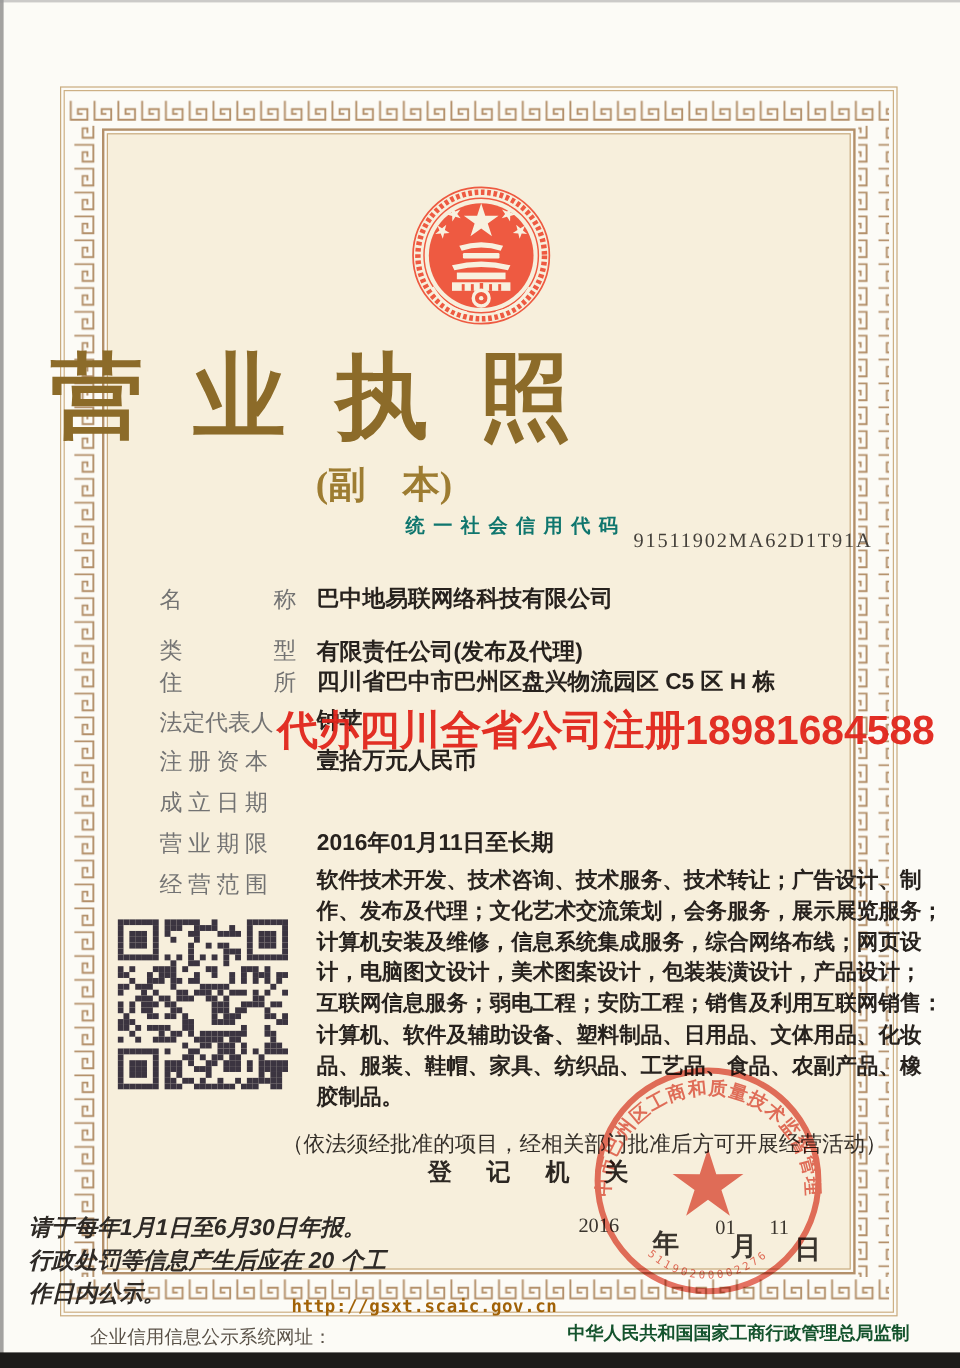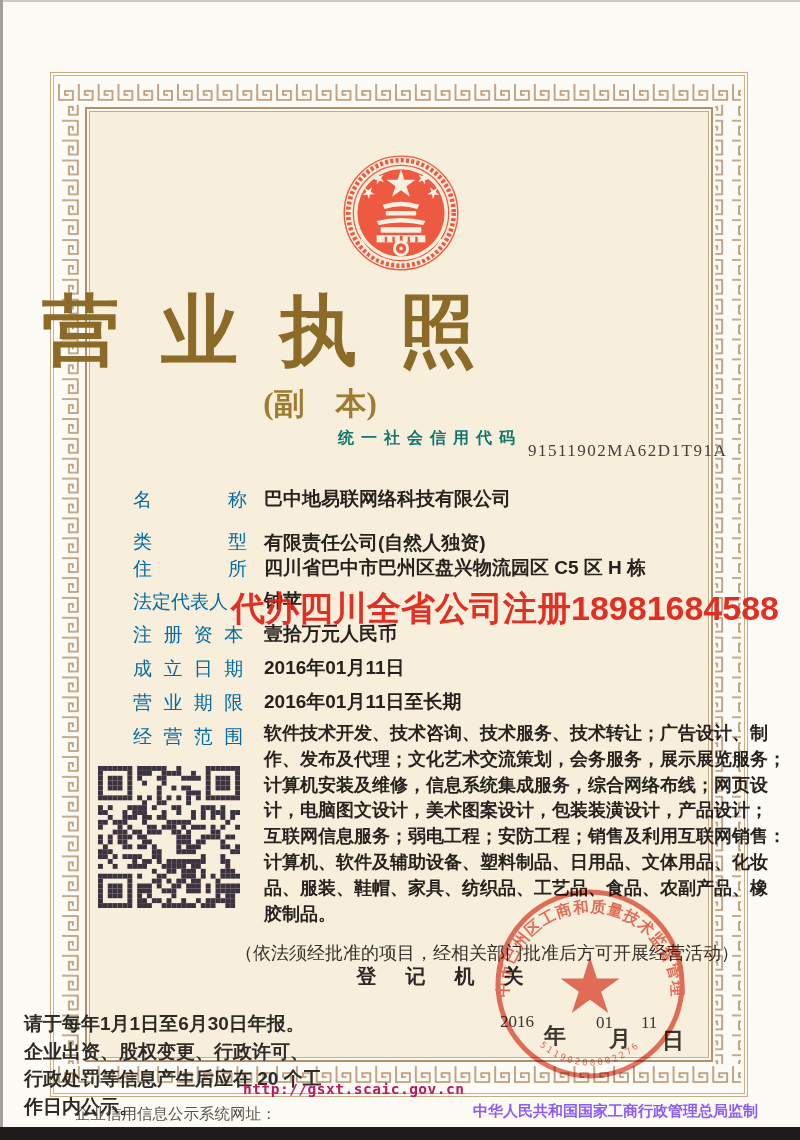--- a/index.html
+++ b/index.html
@@ -21,49 +21,49 @@
          font-family:"Liberation Serif",serif;font-weight:bold;font-size:77px;line-height:80px;
          color:#8c6b29;letter-spacing:42px;text-indent:42px;}
   .subtitle{position:absolute;left:0;top:383px;width:640px;text-align:center;z-index:2;
          font-family:"Liberation Serif",serif;font-weight:bold;font-size:31px;color:#9d7c31;
          white-space:pre;}
   .credit-label{position:absolute;left:338px;top:428px;z-index:2;font-family:"Liberation Serif",serif;
          font-size:16px;letter-spacing:7px;color:#0f766e;font-weight:bold;}
   .credit-code{position:absolute;left:528px;top:441px;z-index:2;font-family:"Liberation Serif",serif;
          font-size:17px;letter-spacing:1.5px;color:#44403a;}
   
-  .field-label{position:absolute;left:133px;z-index:2;font-family:Liberation Mono, monospace;
-         font-size:19px;color:#0369a1;white-space:pre;}
+  .field-label{position:absolute;left:133px;z-index:2;font-family:Liberation Serif, serif;
+         font-size:19px;color:#737373;white-space:pre;}
   .field-value{position:absolute;left:264px;z-index:2;font-weight:bold;font-size:19px;color:#27221e;white-space:pre;}
   .scope-lines{position:absolute;left:264px;top:721px;width:430px;z-index:2;}
   .scope-line{font-weight:bold;font-size:18px;line-height:25.8px;color:#27221e;white-space:nowrap;}
   
   .qr{position:absolute;left:98px;top:766px;width:142px;height:142px;z-index:2;}
   
   .watermark{position:absolute;left:231px;top:586px;z-index:6;font-size:34px;font-weight:600;
          color:#e1251b;white-space:nowrap;letter-spacing:0px;opacity:.95;text-align:center;}
   
   .approval-note{position:absolute;left:235px;top:941px;width:480px;text-align:center;z-index:2;
          font-family:"Liberation Serif",serif;font-size:18px;color:#332e28;white-space:nowrap;}
   .reg-authority{position:absolute;left:240px;top:963px;width:400px;text-align:center;z-index:2;
          font-family:"Liberation Serif",serif;font-weight:bold;font-size:20px;letter-spacing:12px;
          text-indent:12px;color:#2c2username7;color:#2c2722;}
   .date-part{position:absolute;z-index:2;font-family:"Liberation Serif",serif;color:#3a352e;}
   .d-num{font-size:17px;}
   .d-unit{font-size:22px;font-weight:bold;}
   .seal{position:absolute;left:492px;top:886px;width:196px;height:196px;z-index:5;
         mix-blend-mode:multiply;opacity:.88;pointer-events:none;}
-  .notice{position:absolute;left:24px;top:1010px;width:370px;z-index:4;}
+  .notice{position:absolute;left:24px;top:1010px;width:370px;z-index:4;font-style:italic;}
   .notice-line{font-weight:bold;font-size:19px;line-height:27.5px;color:#2e2a26;white-space:nowrap;}
   .url{position:absolute;left:243px;top:1081px;z-index:4;font-family:"DejaVu Sans Mono",monospace;
-       font-weight:bold;font-size:14.5px;letter-spacing:.5px;color:#be185d;}
+       font-weight:bold;font-size:14.5px;letter-spacing:.5px;color:#a16207;}
   .footer-left{position:absolute;left:75px;top:1104px;z-index:2;font-family:"Liberation Serif",serif;
        font-size:15.5px;color:#5a5248;}
   .footer-right{position:absolute;right:42px;top:1102px;z-index:2;font-family:"Liberation Serif",serif;
-       font-weight:bold;font-size:15px;color:#8b5cf6;}
+       font-weight:bold;font-size:15px;color:#14532d;}
 </style>
 </head>
 <body>
 
 <div class="page">
 
   <div class="frame1">
     <div class="frame2">
       <svg class="band-svg" width="690" height="1017" viewBox="0 0 690 1017" preserveAspectRatio="none">
         <defs>
@@ -116,33 +116,32 @@
 
   <div class="title">营业执照</div>
   <div class="subtitle">(副　本)</div>
   <div class="credit-label">统一社会信用代码</div>
   <div class="credit-code">91511902MA62D1T91A</div>
 
   <div class="field-label" style="top:487px">名　　　　称</div>
   <div class="field-value" style="top:486px">巴中地易联网络科技有限公司</div>
 
   <div class="field-label" style="top:529px">类　　　　型</div>
-  <div class="field-value" style="top:530px">有限责任公司(自然人独资)</div>
+  <div class="field-value" style="top:530px">有限责任公司(发布及代理)</div>
 
   <div class="field-label" style="top:556px">住　　　　所</div>
   <div class="field-value" style="top:555px">四川省巴中市巴州区盘兴物流园区 C5 区 H 栋</div>
 
   <div class="field-label" style="top:589px">法定代表人</div>
   <div class="field-value" style="top:588px">钟苹</div>
 
   <div class="field-label" style="top:622px">注 册 资 本</div>
   <div class="field-value" style="top:621px">壹拾万元人民币</div>
 
   <div class="field-label" style="top:656px">成 立 日 期</div>
-  <div class="field-value" style="top:655px">2016年01月11日</div>
 
   <div class="field-label" style="top:690px">营 业 期 限</div>
   <div class="field-value" style="top:689px">2016年01月11日至长期</div>
 
   <div class="field-label" style="top:724px">经 营 范 围</div>
   <div class="scope-lines">
     <div class="scope-line">软件技术开发、技术咨询、技术服务、技术转让；广告设计、制</div>
     <div class="scope-line">作、发布及代理；文化艺术交流策划，会务服务，展示展览服务；</div>
     <div class="scope-line">计算机安装及维修，信息系统集成服务，综合网络布线；网页设</div>
     <div class="scope-line">计，电脑图文设计，美术图案设计，包装装潢设计，产品设计；</div>
@@ -562,21 +561,21 @@
         <rect x="115" y="140" width="5" height="5" fill="#3b3440"></rect>
         <rect x="130" y="140" width="5" height="5" fill="#3b3440"></rect>
         <rect x="135" y="140" width="5" height="5" fill="#3b3440"></rect>
       </svg></div>
 
   <div class="watermark">代办四川全省公司注册18981684588</div>
 
   <div class="approval-note">（依法须经批准的项目，经相关部门批准后方可开展经营活动）</div>
   <div class="reg-authority">登 记 机 关</div>
 
-  <span class="date-part d-num" style="left:500px;top:1012px">2016</span>
+  <span class="date-part d-num" style="left:482px;top:1012px">2016</span>
   <span class="date-part d-unit" style="left:544px;top:1021px">年</span>
   <span class="date-part d-num" style="left:596px;top:1013px">01</span>
   <span class="date-part d-unit" style="left:609px;top:1024px">月</span>
   <span class="date-part d-num" style="left:641px;top:1013px">11</span>
   <span class="date-part d-unit" style="left:662px;top:1026px">日</span>
 
   <svg class="seal" viewBox="0 0 196 196">
     <defs>
       <path id="sealTopArc" d="M 16,108 A 82,82 0 1 1 180,108" fill="none"></path>
       <path id="sealBottomArc" d="M 36,146 A 74,74 0 0 0 160,146" fill="none"></path>
@@ -587,21 +586,20 @@
     <text font-size="15.5" font-weight="bold" fill="#e4604f" letter-spacing="1" font-family="Liberation Serif,serif">
       <textPath href="#sealTopArc" startOffset="50%" text-anchor="middle">巴中市巴州区工商和质量技术监督管理局</textPath>
     </text>
     <text font-size="9" fill="#e4604f" letter-spacing="2.5" font-family="DejaVu Sans Mono,monospace">
       <textPath href="#sealBottomArc" startOffset="50%" text-anchor="middle">51190200002276</textPath>
     </text>
   </svg>
 
   <div class="notice">
     <div class="notice-line">请于每年1月1日至6月30日年报。</div>
-    <div class="notice-line">企业出资、股权变更、行政许可、</div>
     <div class="notice-line">行政处罚等信息产生后应在 20 个工</div>
     <div class="notice-line">作日内公示。</div>
   </div>
 
   <div class="url">http://gsxt.scaic.gov.cn</div>
   <div class="footer-left">企业信用信息公示系统网址：</div>
   <div class="footer-right">中华人民共和国国家工商行政管理总局监制</div>
 
   <div class="edge-left"></div>
   <div class="edge-top"></div>

